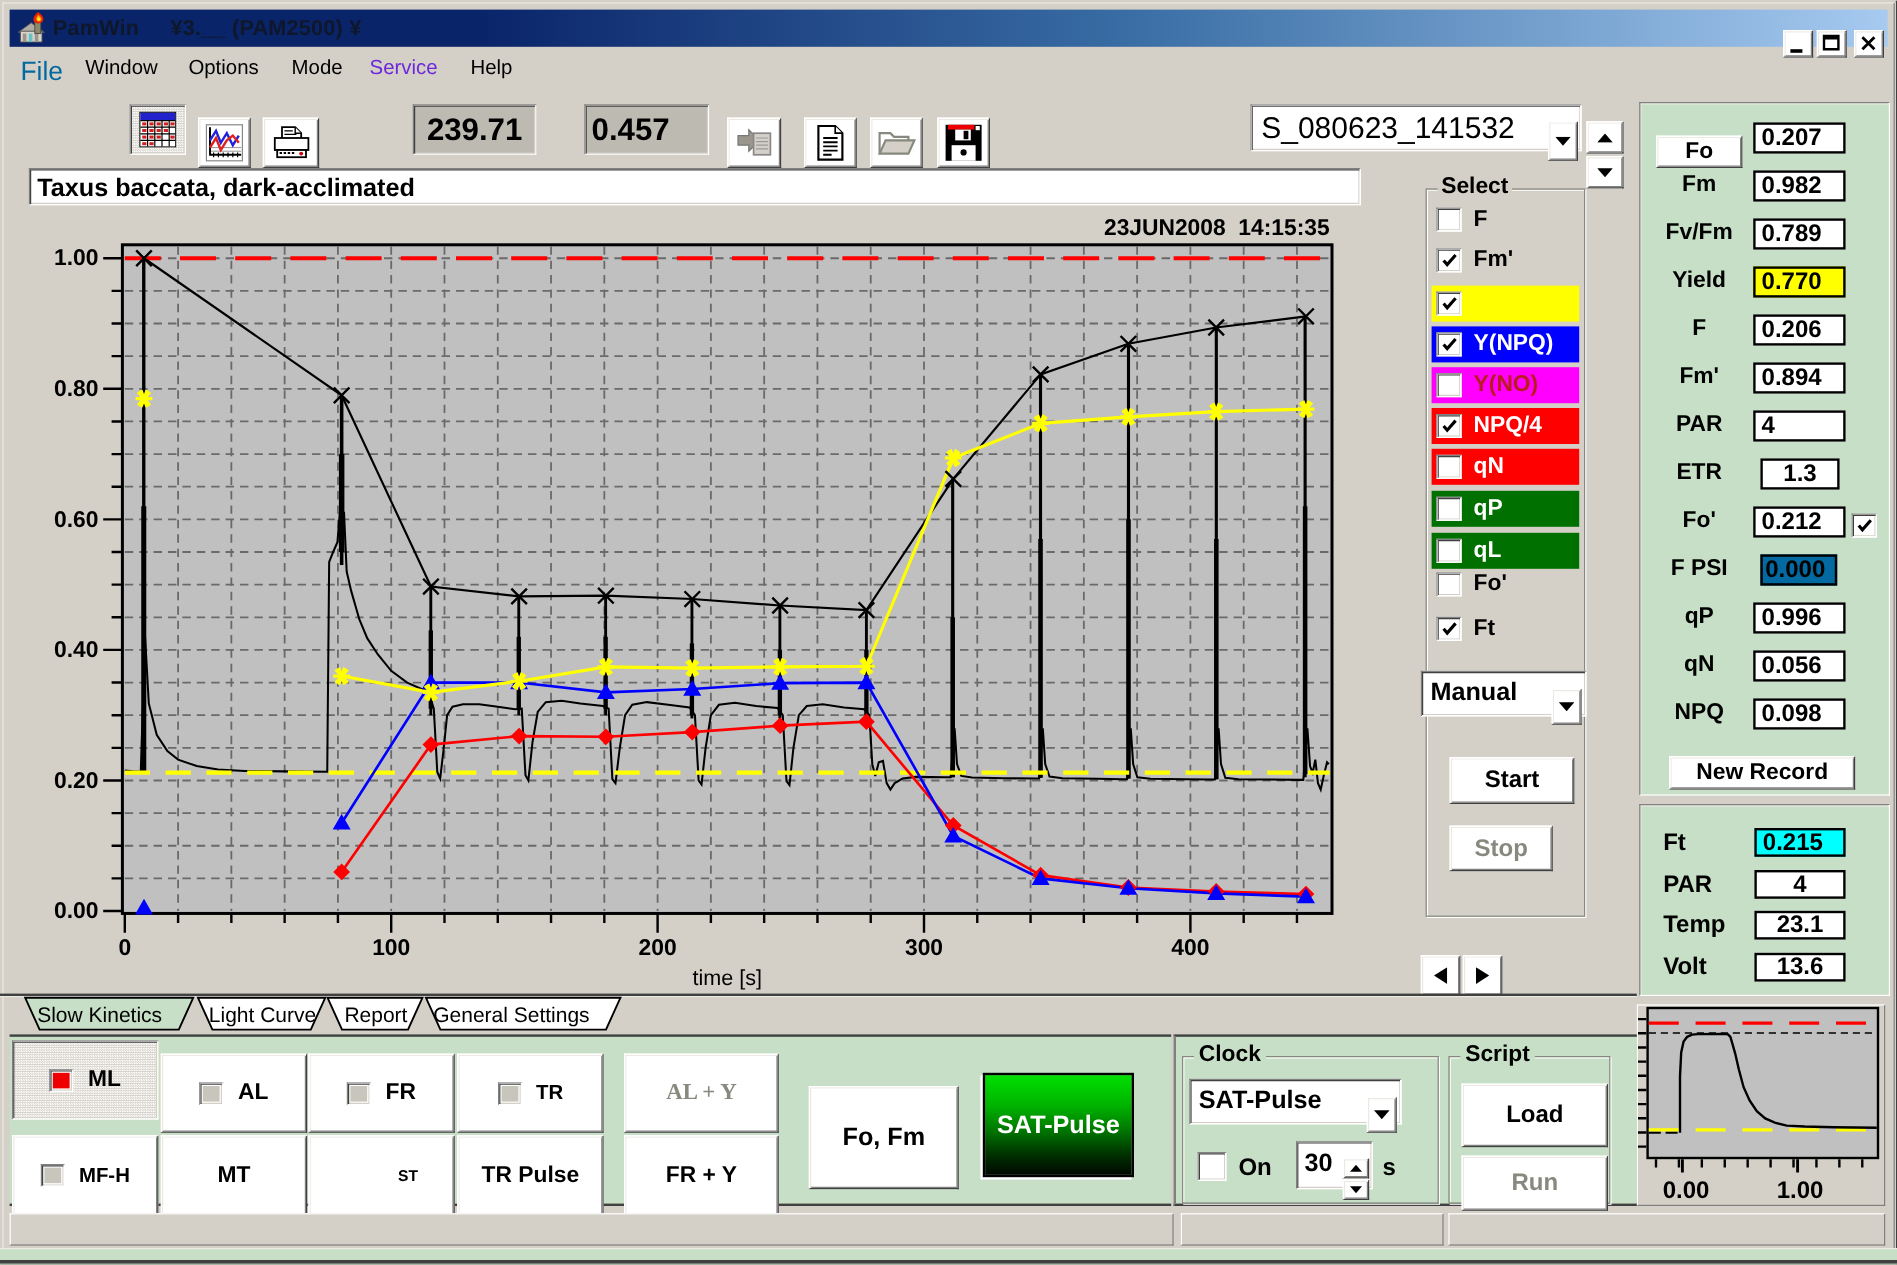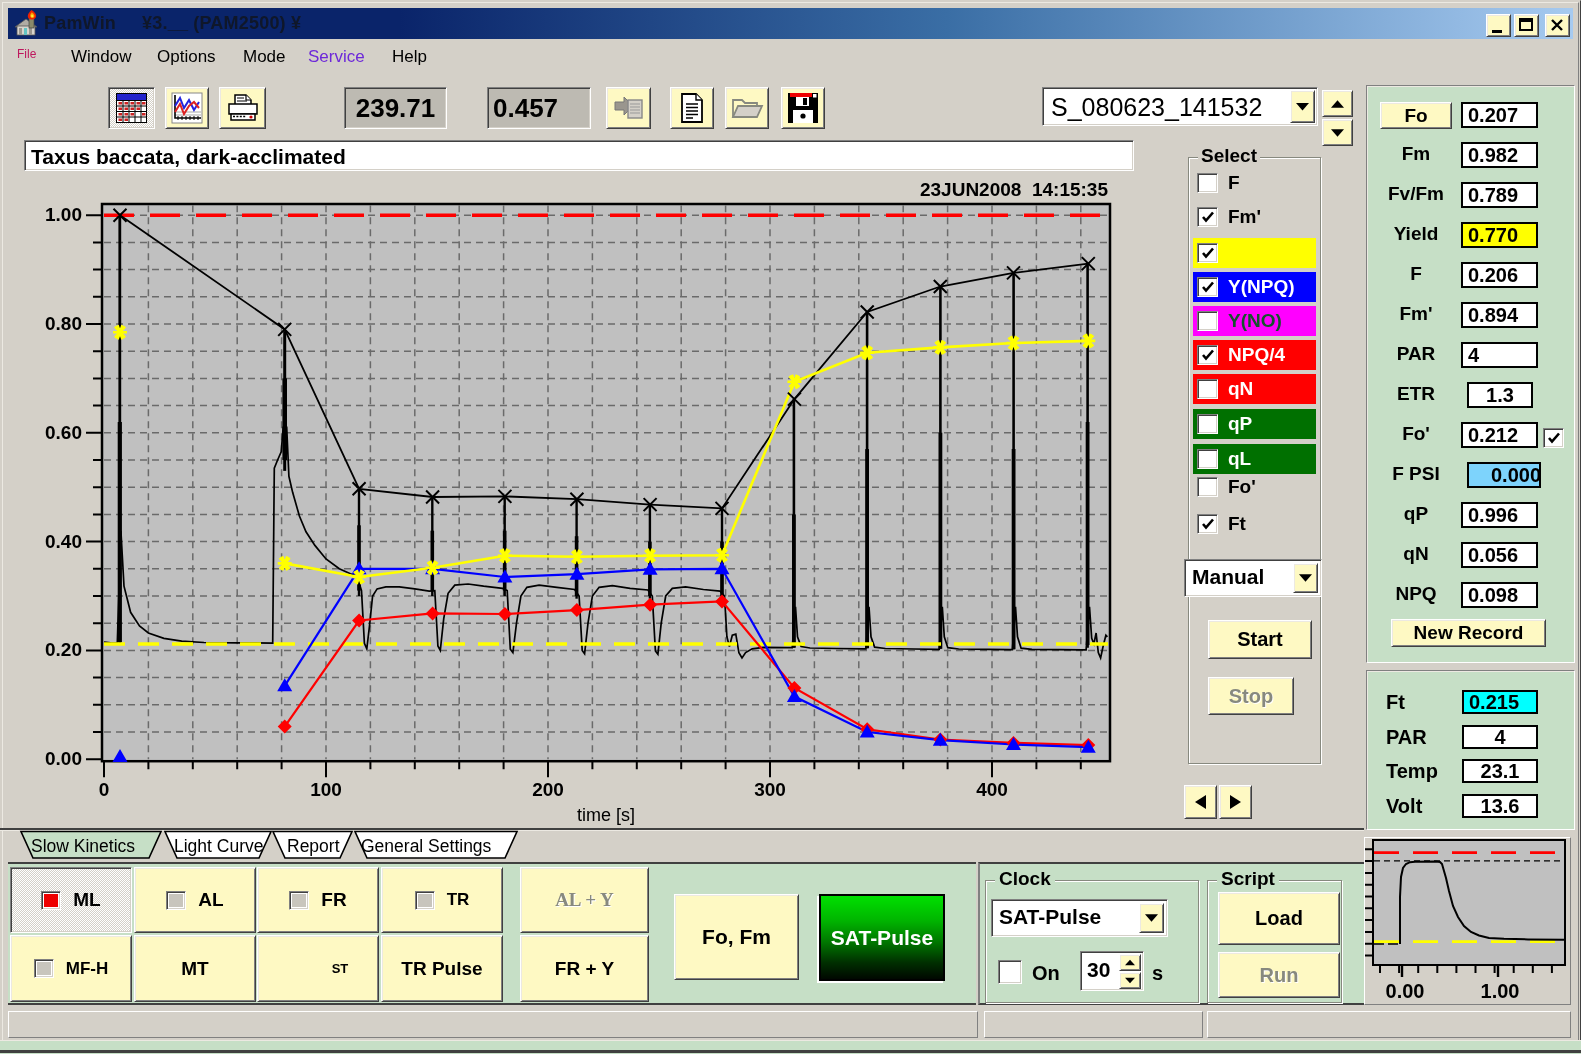--- a/index.html
+++ b/index.html
@@ -1,21 +1,21 @@
 <!DOCTYPE html>
 <html><head><meta charset="utf-8"><title>PamWin</title>
 <style>
 *{margin:0;padding:0;box-sizing:border-box;}
 html,body{width:1581px;height:1054px;overflow:hidden;}
 body{font-family:"Liberation Sans",sans-serif;background:#d4d0c8;position:relative;}
 .ab{position:absolute;}
 .b{font-weight:bold;}
-.btn{background:#fef9c3;border:1px solid;border-color:#ffffff #404040 #404040 #ffffff;
+.btn{background:#ffffff;border:1px solid;border-color:#ffffff #404040 #404040 #ffffff;
   box-shadow:inset 1px 1px 0 #ece9e2, inset -1px -1px 0 #808080;
-  display:flex;align-items:center;justify-content:center;}
+  display:flex;align-items:center;justify-content:center;margin-top:11px;}
 .pressed{background:#ece9e2;border:1px solid;border-color:#808080 #ffffff #ffffff #808080;
   box-shadow:inset 1px 1px 0 #404040, inset -1px -1px 0 #d4d0c8;}
 .sunk{border:1px solid;border-color:#808080 #ffffff #ffffff #808080;
   box-shadow:inset 1px 1px 0 #404040, inset -1px -1px 0 #d4d0c8;}
 .white{background:#ffffff;}
 .vbox{background:#ffffff;border:2px solid #000000;font-weight:bold;font-size:20px;
   display:flex;align-items:center;}
 .chk{background:#ffffff;border:1px solid;border-color:#808080 #ffffff #ffffff #808080;
   box-shadow:inset 1px 1px 0 #404040, inset -1px -1px 0 #d4d0c8;}
 .grp{border:1px solid #87897f;box-shadow:inset 1px 1px 0 #ffffff, 1px 1px 0 #ffffff;}
@@ -42,21 +42,21 @@
     <div class="ab" style="left:5px;top:15px;width:10px;height:3px;background:#000;"></div>
   </div>
 <div class="ab btn" style="left:1514px;top:14px;width:25px;height:23px;">
     <div class="ab" style="left:4px;top:3px;width:14px;height:13px;border:2px solid #000;border-top-width:4px;"></div>
   </div>
 <div class="ab btn" style="left:1545px;top:14px;width:25px;height:23px;">
     <svg width="22" height="20" viewBox="0 0 22 20">
       <path d="M5 4 L15 14 M15 4 L5 14" stroke="#000" stroke-width="2.4"></path>
     </svg>
   </div>
-<div class="ab" style="left:17px;top:47px;font-size:12px;color:#be185d;">File</div>
+<div class="ab" style="left:17px;top:47px;font-size:22px;color:#0369a1;">File</div>
 <div class="ab" style="left:71px;top:47px;font-size:17px;color:#000;">Window</div>
 <div class="ab" style="left:157px;top:47px;font-size:17px;color:#000;">Options</div>
 <div class="ab" style="left:243px;top:47px;font-size:17px;color:#000;">Mode</div>
 <div class="ab" style="left:308px;top:47px;font-size:17px;color:#6d28d9;">Service</div>
 <div class="ab" style="left:392px;top:47px;font-size:17px;color:#000;">Help</div>
 <div class="ab pressed" style="left:108px;top:87px;width:47px;height:42px;background-image:repeating-conic-gradient(#ffffff 0 25%,#d4d0c8 0 50%);background-size:2px 2px;">
 <svg class="ab" style="left:7px;top:5px;" width="31" height="30" viewBox="0 0 31 30">
 <rect x="0.5" y="0.5" width="30" height="29" fill="#fff" stroke="#000"></rect>
 <rect x="1" y="1" width="29" height="6" fill="#2222cc"></rect>
 <g stroke="#000" stroke-width="1">
@@ -233,21 +233,21 @@
 <div class="ab b" style="left:1228px;top:242px;font-size:19px;color:#000;margin-top:36px;">Y(II)</div>
 <div class="ab" style="left:1193px;top:272px;width:123px;height:30px;background:#0000ff;"></div>
 <div class="ab chk" style="left:1197px;top:277px;width:21px;height:20px;display:flex;align-items:center;justify-content:center;">
     <svg width="14" height="13" viewBox="0 0 14 13">
       <path d="M2 6 L5 9.5 L12 1.5" stroke="#000" stroke-width="2.6" fill="none"></path>
     </svg>
   </div>
 <div class="ab b" style="left:1228px;top:276px;font-size:19px;color:#fff;">Y(NPQ)</div>
 <div class="ab" style="left:1193px;top:306px;width:123px;height:30px;background:#ff00ff;"></div>
 <div class="ab chk" style="left:1197px;top:311px;width:21px;height:20px;display:flex;align-items:center;justify-content:center;"></div>
-<div class="ab b" style="left:1228px;top:310px;font-size:19px;color:#14532d;">Y(NO)</div>
+<div class="ab b" style="left:1228px;top:310px;font-size:19px;color:#b91c1c;">Y(NO)</div>
 <div class="ab" style="left:1193px;top:340px;width:123px;height:30px;background:#ff0000;"></div>
 <div class="ab chk" style="left:1197px;top:345px;width:21px;height:20px;display:flex;align-items:center;justify-content:center;">
     <svg width="14" height="13" viewBox="0 0 14 13">
       <path d="M2 6 L5 9.5 L12 1.5" stroke="#000" stroke-width="2.6" fill="none"></path>
     </svg>
   </div>
 <div class="ab b" style="left:1228px;top:344px;font-size:19px;color:#fff;">NPQ/4</div>
 <div class="ab" style="left:1193px;top:374px;width:123px;height:30px;background:#ff0000;"></div>
 <div class="ab chk" style="left:1197px;top:379px;width:21px;height:20px;display:flex;align-items:center;justify-content:center;"></div>
 <div class="ab b" style="left:1228px;top:378px;font-size:19px;color:#fff;">qN</div>
@@ -299,21 +299,21 @@
 <div class="ab vbox" style="left:1461px;top:262px;width:77px;height:26px;background:#fff;padding-left:5px;">0.206</div>
 <div class="ab b" style="left:1380px;top:303px;width:72px;text-align:center;font-size:19px;">Fm'</div>
 <div class="ab vbox" style="left:1461px;top:302px;width:77px;height:26px;background:#fff;padding-left:5px;">0.894</div>
 <div class="ab b" style="left:1380px;top:343px;width:72px;text-align:center;font-size:19px;">PAR</div>
 <div class="ab vbox" style="left:1461px;top:342px;width:77px;height:26px;background:#fff;padding-left:5px;">4</div>
 <div class="ab b" style="left:1380px;top:383px;width:72px;text-align:center;font-size:19px;">ETR</div>
 <div class="ab vbox" style="left:1467px;top:382px;width:66px;height:26px;background:#fff;justify-content:center;padding-left:0;">1.3</div>
 <div class="ab b" style="left:1380px;top:423px;width:72px;text-align:center;font-size:19px;">Fo'</div>
 <div class="ab vbox" style="left:1461px;top:422px;width:77px;height:26px;background:#fff;padding-left:5px;">0.212</div>
 <div class="ab b" style="left:1380px;top:463px;width:72px;text-align:center;font-size:19px;">F PSI</div>
-<div class="ab vbox" style="left:1467px;top:462px;width:74px;height:26px;background:#7dd3fc;padding-left:22px;">0.000</div>
+<div class="ab vbox" style="left:1467px;top:462px;width:64px;height:26px;background:#0369a1;padding-left:2px;">0.000</div>
 <div class="ab b" style="left:1380px;top:503px;width:72px;text-align:center;font-size:19px;">qP</div>
 <div class="ab vbox" style="left:1461px;top:502px;width:77px;height:26px;background:#fff;padding-left:5px;">0.996</div>
 <div class="ab b" style="left:1380px;top:543px;width:72px;text-align:center;font-size:19px;">qN</div>
 <div class="ab vbox" style="left:1461px;top:542px;width:77px;height:26px;background:#fff;padding-left:5px;">0.056</div>
 <div class="ab b" style="left:1380px;top:583px;width:72px;text-align:center;font-size:19px;">NPQ</div>
 <div class="ab vbox" style="left:1461px;top:582px;width:77px;height:26px;background:#fff;padding-left:5px;">0.098</div>
 <div class="ab chk" style="left:1543px;top:428px;width:21px;height:20px;display:flex;align-items:center;justify-content:center;">
     <svg width="14" height="13" viewBox="0 0 14 13">
       <path d="M2 6 L5 9.5 L12 1.5" stroke="#000" stroke-width="2.6" fill="none"></path>
     </svg>

